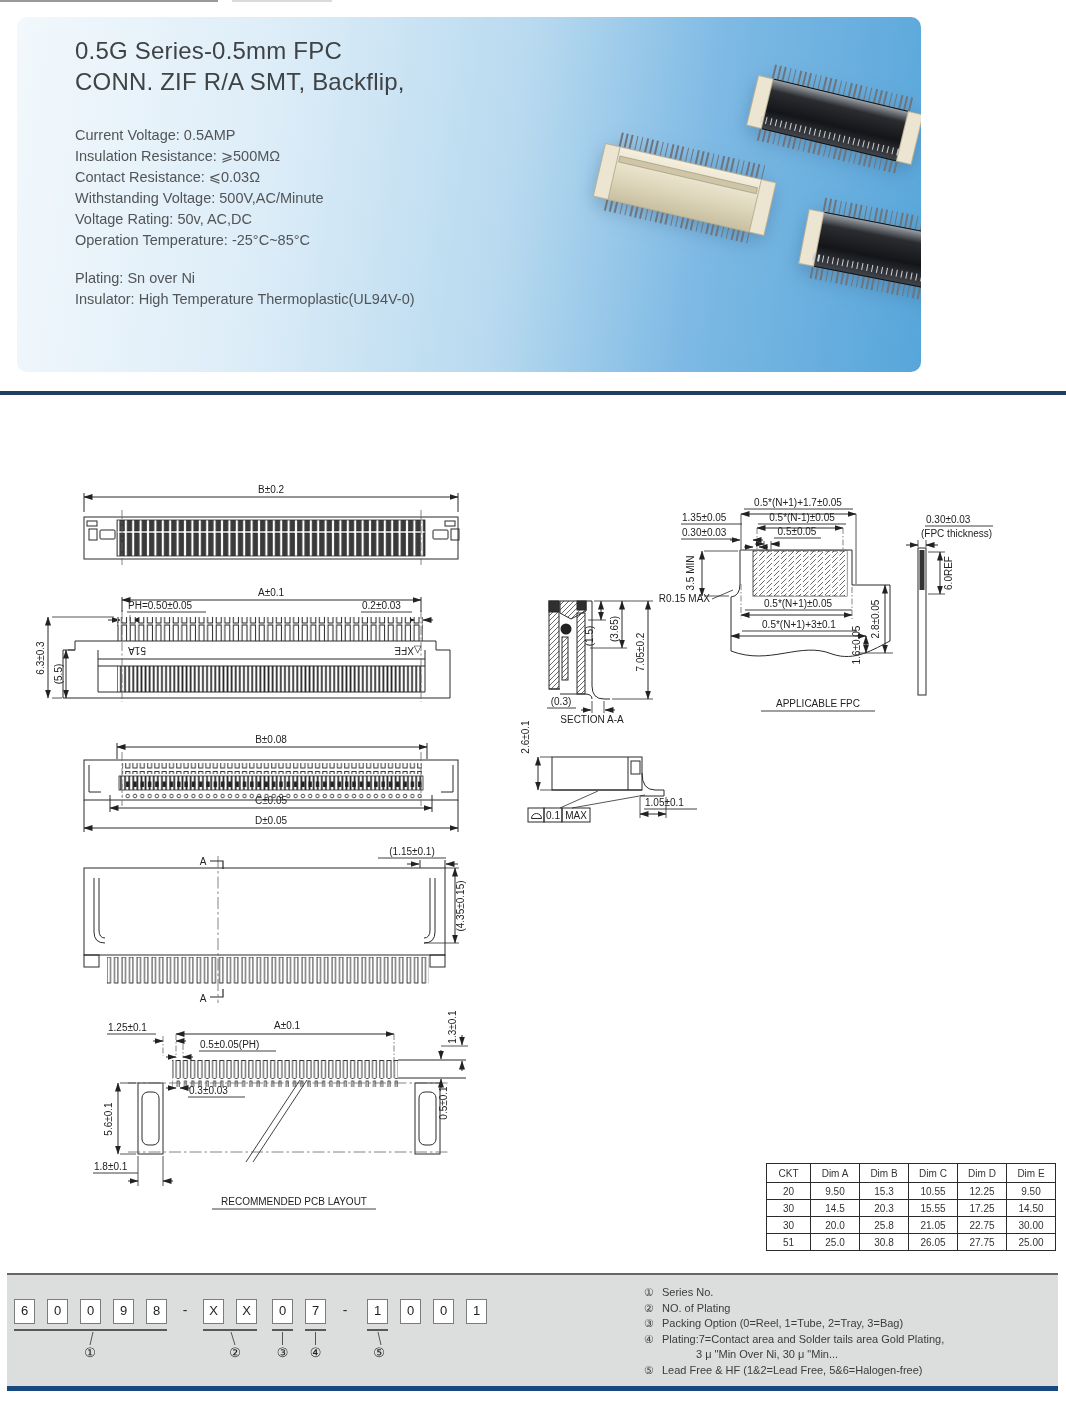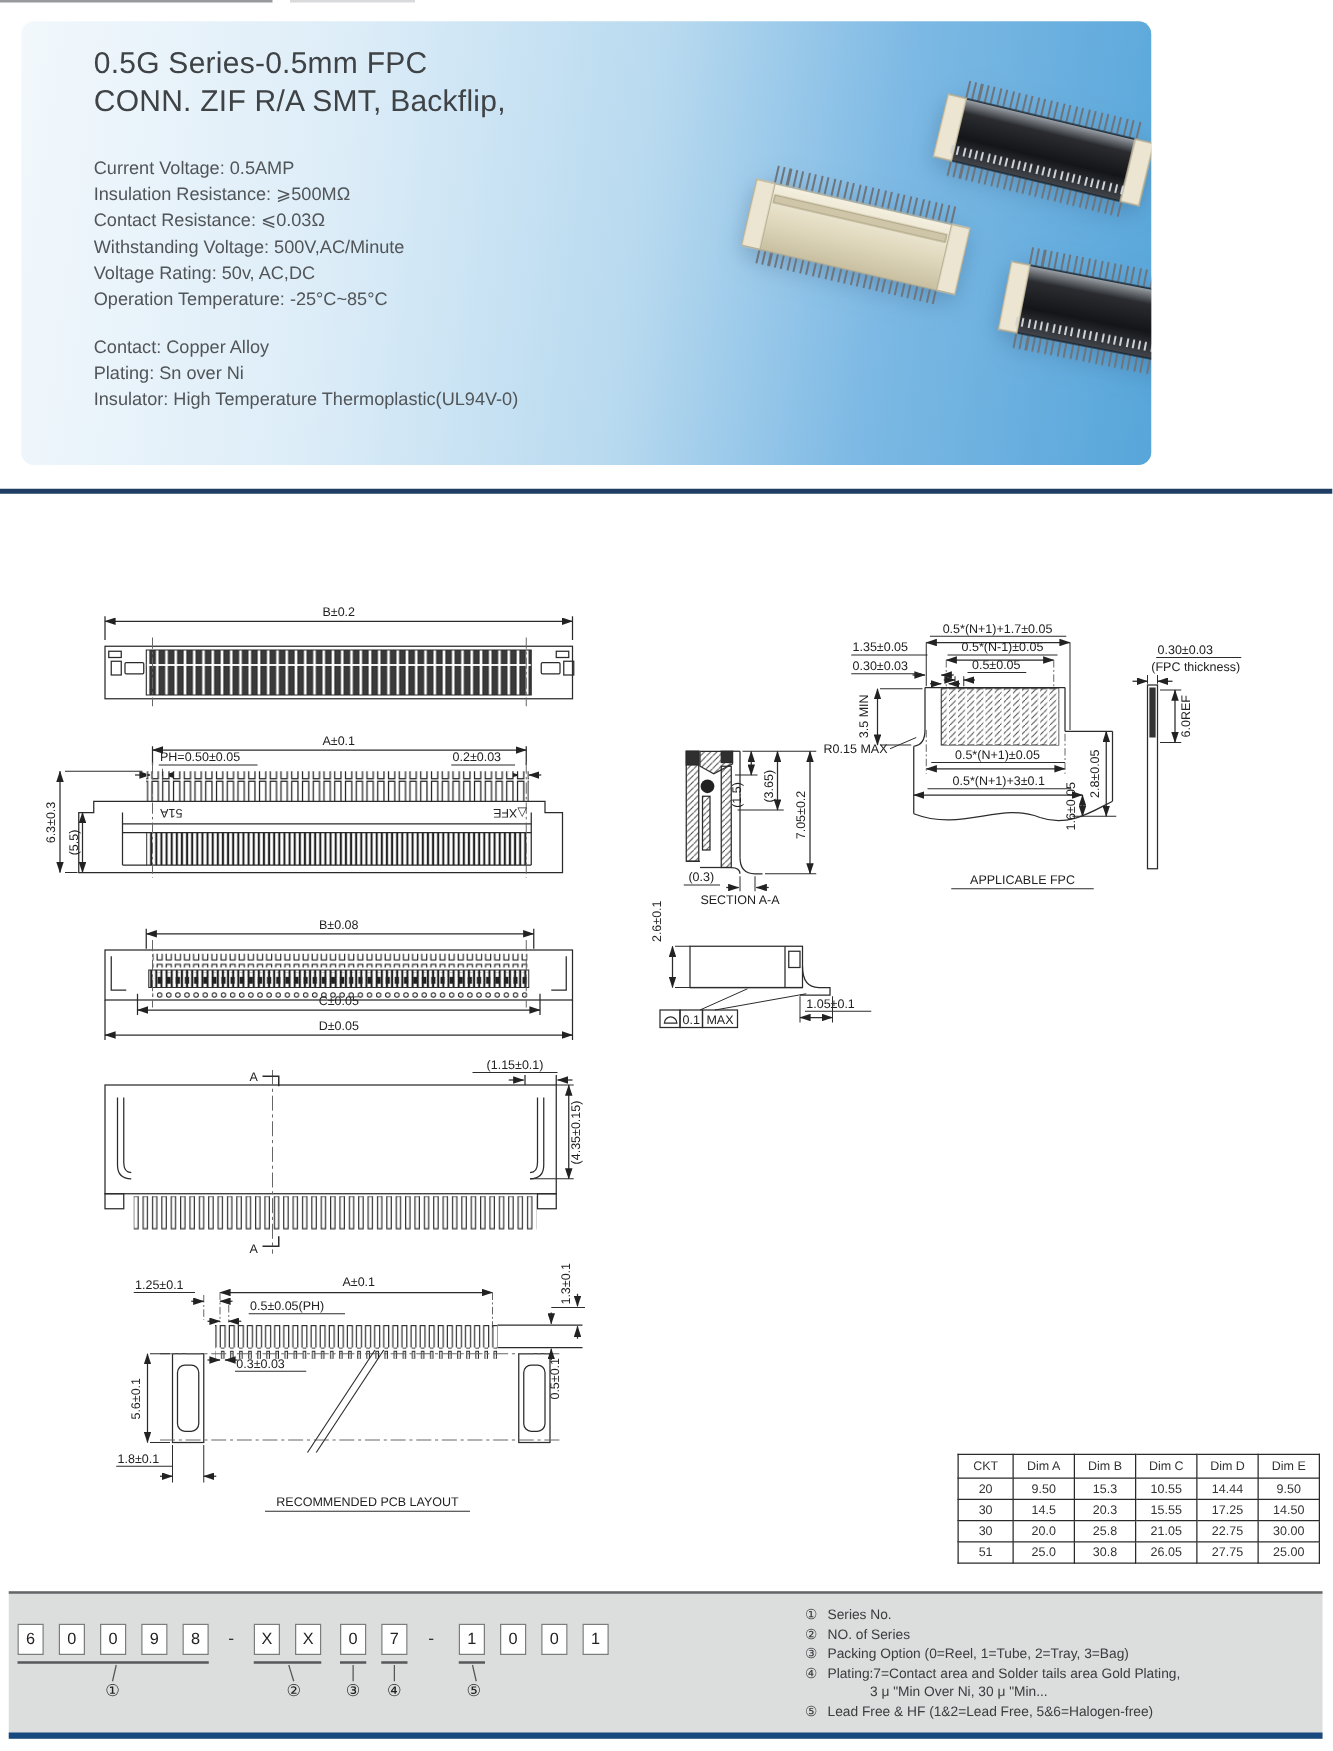--- a/index.html
+++ b/index.html
@@ -65,21 +65,20 @@
   </div>
   <div class="specs">
     <div>Current Voltage: 0.5AMP</div>
     <div>Insulation Resistance: ⩾500MΩ</div>
     <div>Contact Resistance: ⩽0.03Ω</div>
     <div>Withstanding Voltage: 500V,AC/Minute</div>
     <div>Voltage Rating: 50v, AC,DC</div>
     <div>Operation Temperature: -25°C~85°C</div>
   </div>
   <div class="material">
-    <div>Contact: Copper Alloy</div>
     <div>Plating: Sn over Ni</div>
     <div>Insulator: High Temperature Thermoplastic(UL94V-0)</div>
   </div>
 
   <div class="conn beige" style="left:580px;top:131px;width:176px;height:80px;transform:rotate(13deg);">
     <div class="pins narrow" style="height:14px"></div>
     <div class="cbody">
       <span class="cap l"></span>
       <span class="cap r"></span>
       <span class="slot"></span>
@@ -440,21 +439,21 @@
     <th>Dim B</th>
     <th>Dim C</th>
     <th>Dim D</th>
     <th>Dim E</th>
   </tr>
   <tr>
     <td>20</td>
     <td>9.50</td>
     <td>15.3</td>
     <td>10.55</td>
-    <td>14.44</td>
+    <td>12.25</td>
     <td>9.50</td>
   </tr>
   <tr>
     <td>30</td>
     <td>14.5</td>
     <td>20.3</td>
     <td>15.55</td>
     <td>17.25</td>
     <td>14.50</td>
   </tr>
@@ -513,21 +512,21 @@
   <span class="pn-call" style="left:300.5px">④</span>
   <span class="pn-call" style="left:364px">⑤</span>
 
   <div class="legend">
     <div class="legend-row">
       <span class="mk">①</span>
       <span>Series No.</span>
     </div>
     <div class="legend-row">
       <span class="mk">②</span>
-      <span>NO. of Series</span>
+      <span>NO. of Plating</span>
     </div>
     <div class="legend-row">
       <span class="mk">③</span>
       <span>Packing Option (0=Reel, 1=Tube, 2=Tray, 3=Bag)</span>
     </div>
     <div class="legend-row">
       <span class="mk">④</span>
       <span>Plating:7=Contact area and Solder tails area Gold Plating,</span>
     </div>
     <div class="legend-row indent">

